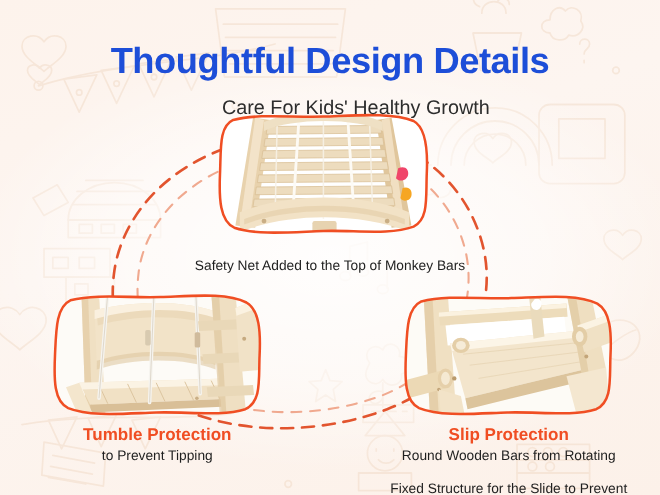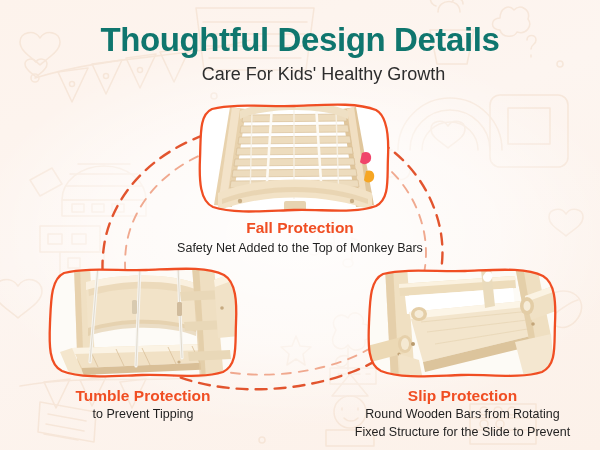--- a/index.html
+++ b/index.html
@@ -13,36 +13,36 @@
 
   
   .bg-base{position:absolute;inset:0;background:linear-gradient(160deg,#fdf3ec 0%,#fdf5f0 40%,#fcf1e9 100%);}
   .bg-doodles{position:absolute;inset:0;opacity:.55;}
   .bg-vignette{position:absolute;inset:0;
     background:radial-gradient(ellipse 70% 55% at 50% 52%, rgba(255,255,255,.88) 0%, rgba(255,255,255,.55) 45%, rgba(255,255,255,0) 78%);}
 
   
   .header{position:absolute;left:0;right:0;top:22px;text-align:center;z-index:6;}
   .title{
-    font-size:33px;font-weight:bold;color:#0f766e;letter-spacing:-.4px;
-    line-height:1.05;margin:1px;white-space:nowrap;
+    font-size:33px;font-weight:bold;color:#1d4ed8;letter-spacing:-.4px;
+    line-height:1.05;margin:16px;white-space:nowrap;
   }
   .subtitle{
     font-size:18px;color:#2d2d2d;margin:7px 0 0;line-height:1.1;white-space:nowrap;font-weight:400;padding-left:47px;
   }
 
   
   .arcs{position:absolute;inset:0;z-index:2;}
 
   
   .callout{position:absolute;z-index:4;}
 
   .caption{position:absolute;text-align:center;z-index:5;}
   .cap-title{font-size:15.5px;font-weight:bold;color:#f04e23;line-height:1.2;white-space:nowrap;}
-  .cap-desc{font-size:12.5px;color:#1f1f1f;line-height:1.32;margin-top:2px;}
+  .cap-desc{font-size:12.5px;color:#1f1f1f;line-height:1.32;margin-top:14px;}
 </style>
 </head>
 <body>
 
 <div class="stage">
 
   <div class="bg-base"></div>
 
   <svg class="bg-doodles" viewBox="0 0 600 450">
     <g fill="none" stroke="#f2dcc9" stroke-width="1.6" stroke-linecap="round" stroke-linejoin="round">
@@ -211,21 +211,20 @@
       </g>
 
       <path d="M16 8 C40 2 70 6 98 5 C128 4 160 1 180 9
                C191 15 193 34 192 56 C191 78 194 98 180 105
                C158 113 126 108 98 109 C68 110 38 113 17 106
                C4 100 3 80 4 57 C5 34 3 14 16 8 Z" fill="none" stroke="#f04e23" stroke-width="2.3" stroke-linejoin="round"></path>
     </svg>
   </div>
 
   <div class="caption" style="left:140px;top:219px;width:320px;">
-    <div class="cap-title">Fall Protection</div>
     <div class="cap-desc">Safety Net Added to the Top of Monkey Bars</div>
   </div>
 
   <div class="callout" style="left:46px;top:266px;width:194px;height:114px;">
     <svg viewBox="0 0 194 114" style="position:absolute;inset:0;width:100%;height:100%;">
       <defs>
         <clipPath id="clipLeft">
           <path d="M18 7 C42 1 72 5 100 4 C130 3 160 0 178 9
                    C190 16 191 36 190 57 C189 79 192 99 177 106
                    C155 113 124 108 96 109 C66 110 36 113 16 105

